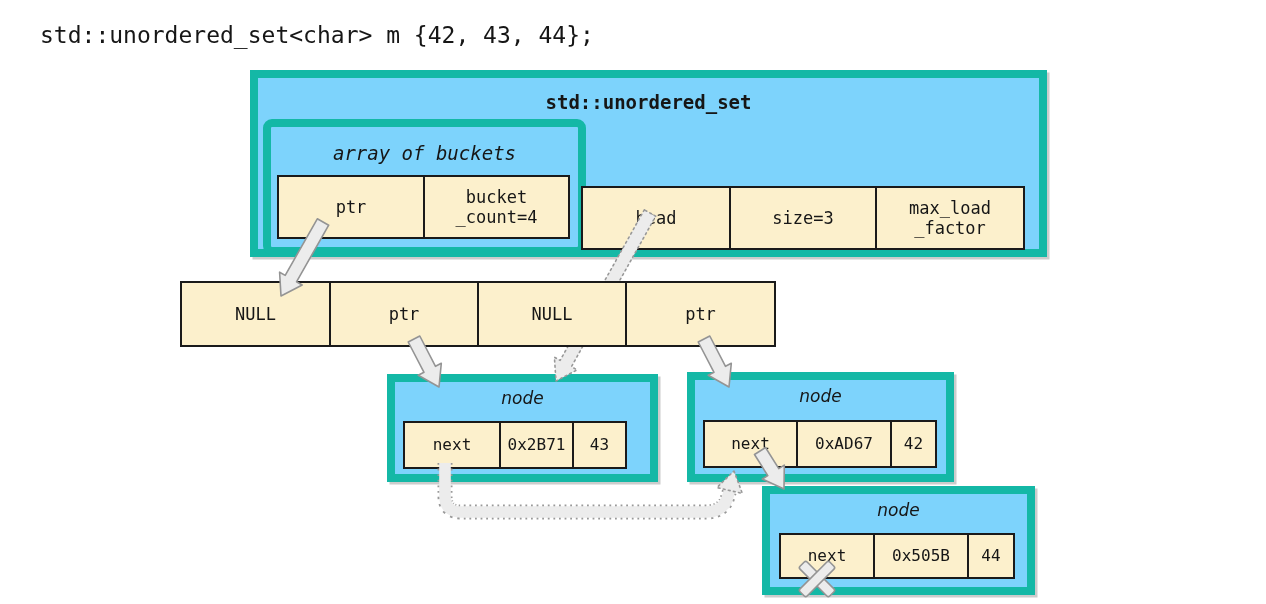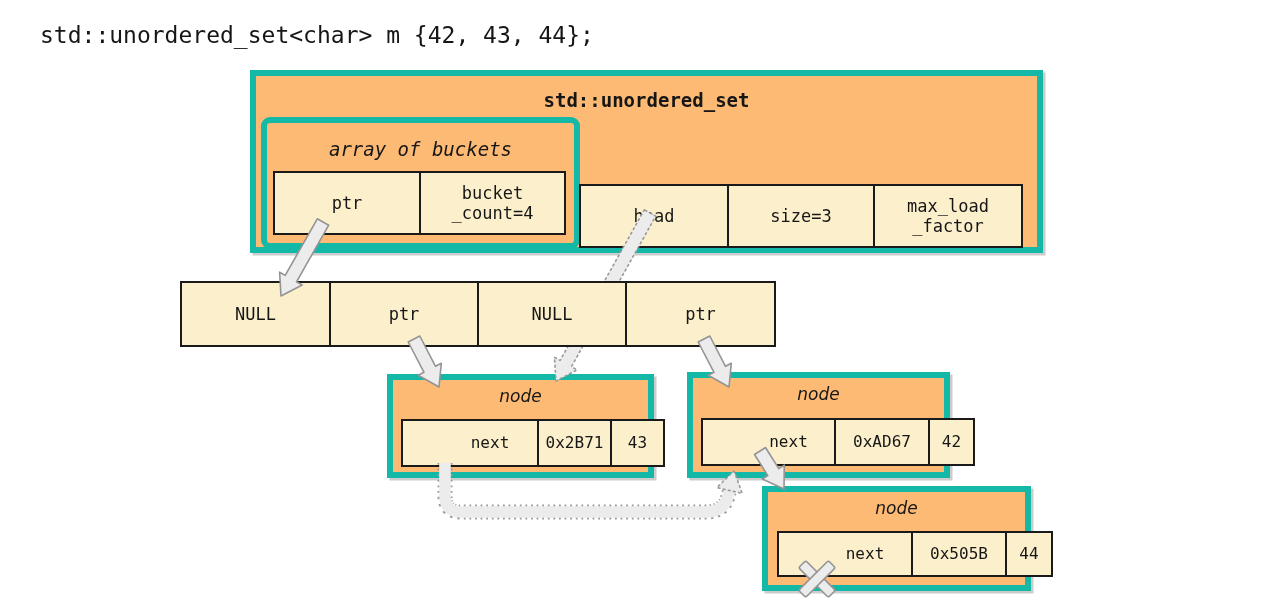--- a/index.html
+++ b/index.html
@@ -1,21 +1,21 @@
 <!DOCTYPE html>
 <html><head>
 <meta charset="utf-8">
 <style>
   html,body{margin:0;padding:0;background:#ffffff;}
   .canvas{
     position:relative;width:1266px;height:604px;background:#ffffff;overflow:hidden;
     font-family:"DejaVu Sans Mono","Liberation Mono",monospace;color:#161616;
   }
   .code{position:absolute;left:40px;top:22px;font-size:23px;white-space:pre;}
-  .box{position:absolute;background:#fdba74;border:6px solid #14b8a6;box-shadow:2.5px 2.5px 0 #cccccc;}
+  .box{position:absolute;background:#7dd3fc;border:8px solid #14b8a6;box-shadow:2.5px 2.5px 0 #cccccc;}
   .set-box{left:250px;top:70px;width:781px;height:171px;z-index:1;}
   .set-title{position:absolute;left:0;right:0;top:13px;text-align:center;font-weight:bold;font-size:19px;}
   .buckets-box{left:5px;top:41px;width:307px;height:120px;box-shadow:none;border-radius:9px;}
   .buckets-label{position:absolute;left:0;right:0;top:15px;text-align:center;font-style:italic;font-size:19px;}
   .row{position:absolute;display:flex;background:#fcf0cc;border:2px solid #1a1a1a;}
   .row .c{
     flex:none;height:100%;box-sizing:border-box;display:flex;flex-direction:column;
     align-items:center;justify-content:center;border-left:2px solid #1a1a1a;
     font-size:17px;line-height:1.2;text-align:center;
   }
@@ -24,21 +24,21 @@
   .fields-row{left:323px;top:108px;height:60px;}
   .bucket-row{left:180px;top:281px;height:62px;z-index:4;}
   .node-box{z-index:2;}
   .node-1{left:387px;top:374px;width:255px;height:92px;}
   .node-2{left:687px;top:372px;width:251px;height:94px;}
   .node-3{left:762px;top:486px;width:257px;height:93px;}
   .node-title{
     position:absolute;left:0;right:0;top:6px;text-align:center;font-style:italic;font-size:17px;
     font-family:"DejaVu Sans","Liberation Sans",sans-serif;
   }
-  .node-cells{height:44px;padding-left:40px;}
+  .node-cells{height:44px;}
   .node-cells .c{font-size:16px;}
   .nc1{left:8px;top:39px;}
   .nc2{left:8px;top:40px;}
   .nc3{left:9px;top:39px;height:42px;}
   svg.layer{position:absolute;left:0;top:0;pointer-events:none;}
   .layer-mid{z-index:3;}
   .layer-top{z-index:5;}
   .arrow-solid{fill:#ececec;stroke:#949494;stroke-width:1.6;stroke-linejoin:round;}
   .arrow-dotted{fill:#ececec;stroke:#999999;stroke-width:1.6;stroke-dasharray:1.8,3.4;stroke-linecap:round;stroke-linejoin:round;}
   .tube-outer{fill:none;stroke:#999999;stroke-width:15;stroke-dasharray:1.8,3.8;}

